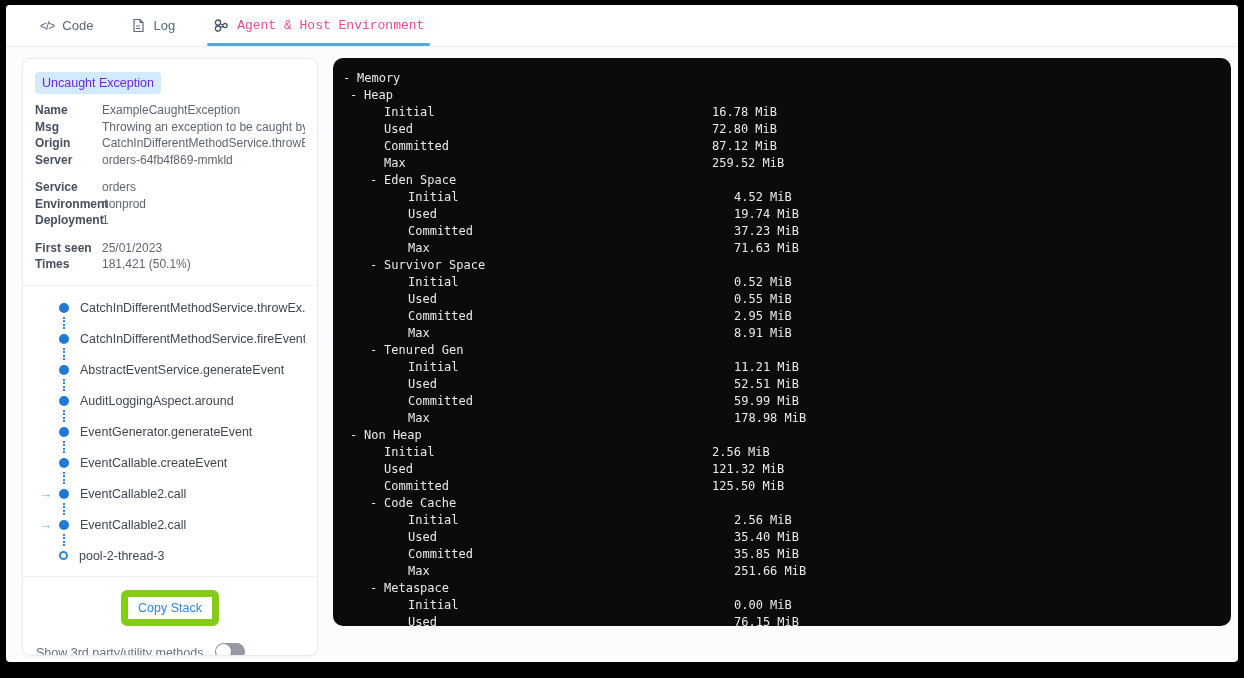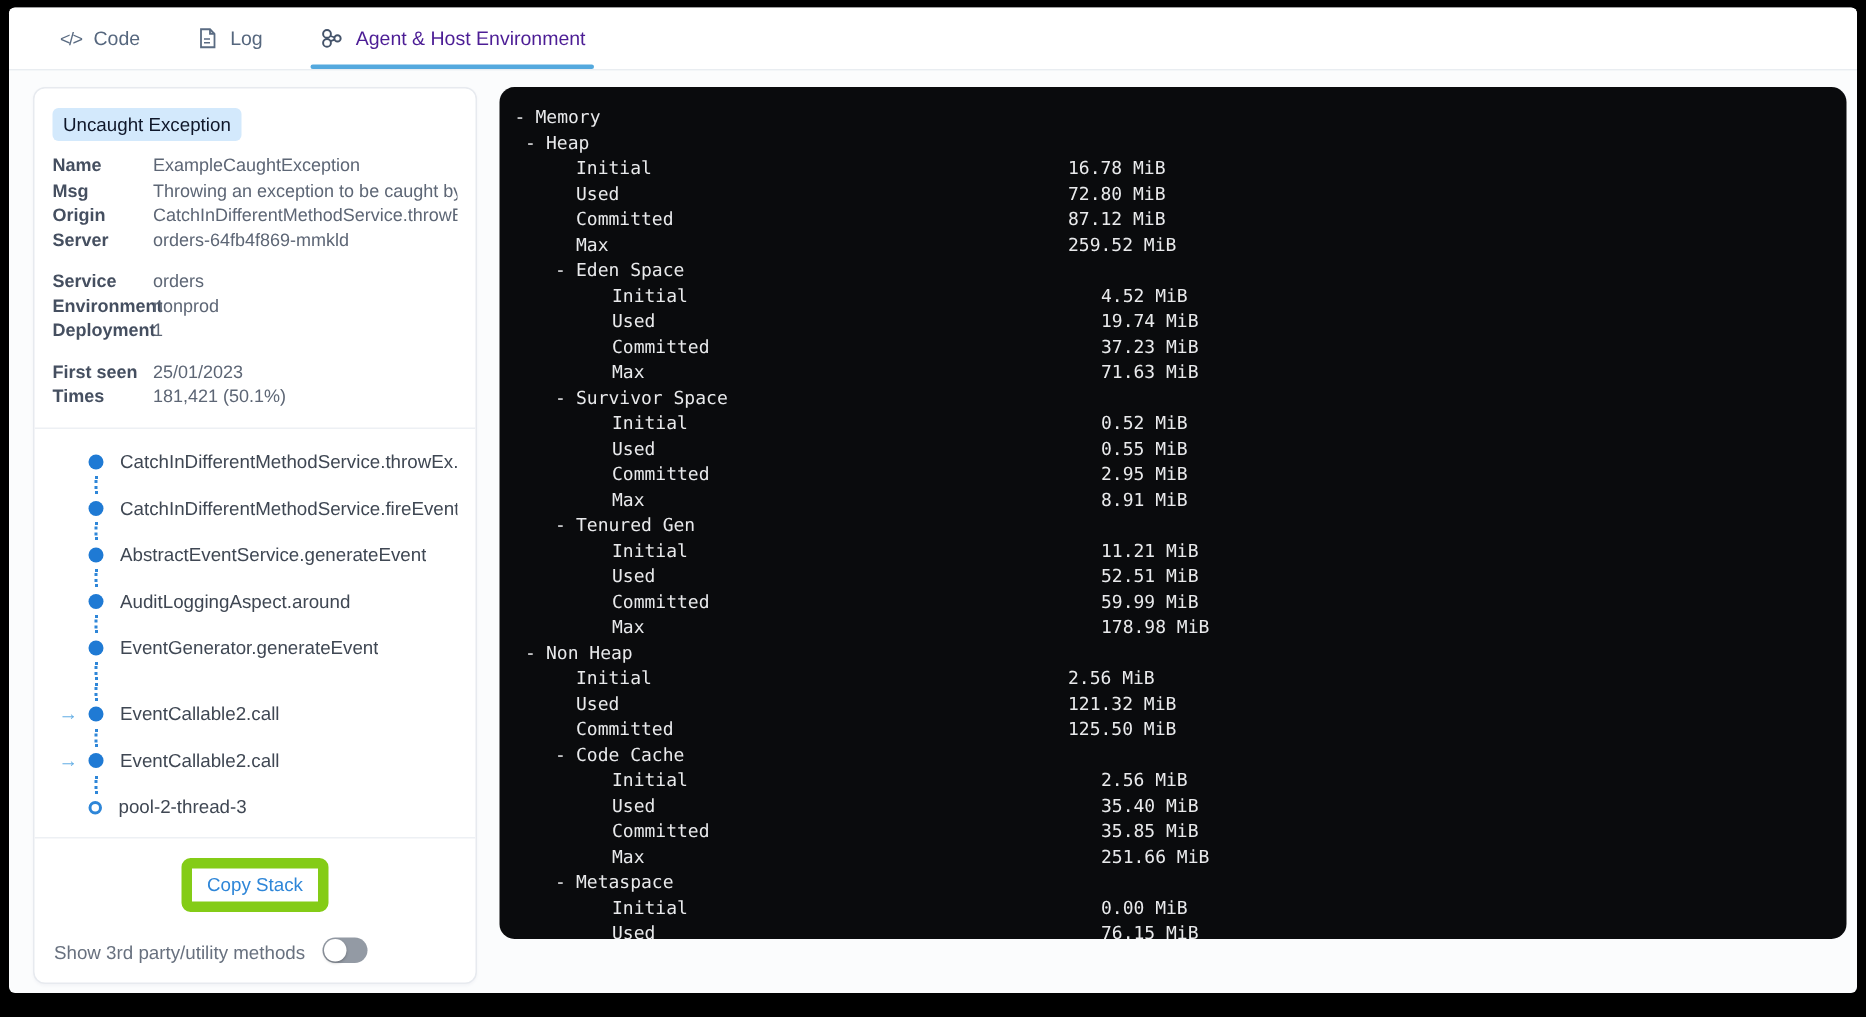--- a/index.html
+++ b/index.html
@@ -14,40 +14,40 @@
   }
   
   .tabbar{
     height:41px;background:#fff;border-bottom:1px solid #e9edf1;
     display:flex;align-items:stretch;padding-left:34px;gap:38px;
   }
   .tab{
     display:flex;align-items:center;gap:8px;font-size:13px;color:#56677e;
     position:relative;cursor:pointer;white-space:nowrap;
   }
-  .tab.active{color:#4c1d95;font-weight:400;}
+  .tab.active{color:#ec4899;font-weight:400;font-family:Liberation Mono, monospace;}
   .tab.active::after{
     content:"";position:absolute;left:-6px;right:-6px;bottom:0;height:3px;
     background:#54a9de;border-radius:2px;
   }
   .code-glyph{font-size:12px;letter-spacing:-1px;color:#5a6b82;}
   .tabicon svg{display:block;}
   
   .content{
     display:flex;gap:15px;padding:11px 7px 0 16px;box-sizing:border-box;
   }
   
   .card{
     width:296px;min-width:296px;height:598px;box-sizing:border-box;
     background:#fff;border:1px solid #e7eaef;border-radius:8px;
     padding:12px;position:relative;overflow:hidden;
     box-shadow:0 1px 2px rgba(40,60,90,.04);
   }
   .badge{
-    display:inline-block;background:#d3e9fc;color:#0f172a;font-size:12.5px;
+    display:inline-block;background:#d3e9fc;color:#6d28d9;font-size:12.5px;
     padding:4px 7px;border-radius:4px;margin:1px 0 8px 0;
   }
   .fgroup{margin-bottom:11px;}
   .frow{display:flex;font-size:12px;line-height:16.5px;}
   .flabel{width:67px;min-width:67px;color:#454f60;font-weight:700;}
   .fval{color:#5d6675;white-space:nowrap;overflow:hidden;}
   .hr{border-top:1px solid #edf0f4;margin:12px -12px 0 -12px;}
   
   .stack{margin-top:14px;}
   .frame{
@@ -203,20 +203,24 @@
           <div class="frame">
             <span class="dot"></span>
             <span class="lbl">AuditLoggingAspect.around</span>
           </div>
           <div class="conn"></div>
           <div class="frame">
             <span class="dot"></span>
             <span class="lbl">EventGenerator.generateEvent</span>
           </div>
           <div class="conn"></div>
+          <div class="frame">
+            <span class="dot"></span>
+            <span class="lbl">EventCallable.createEvent</span>
+          </div>
           <div class="conn"></div>
           <div class="frame">
             <span class="arrow">→</span>
             <span class="dot"></span>
             <span class="lbl">EventCallable2.call</span>
           </div>
           <div class="conn"></div>
           <div class="frame">
             <span class="arrow">→</span>
             <span class="dot"></span>

